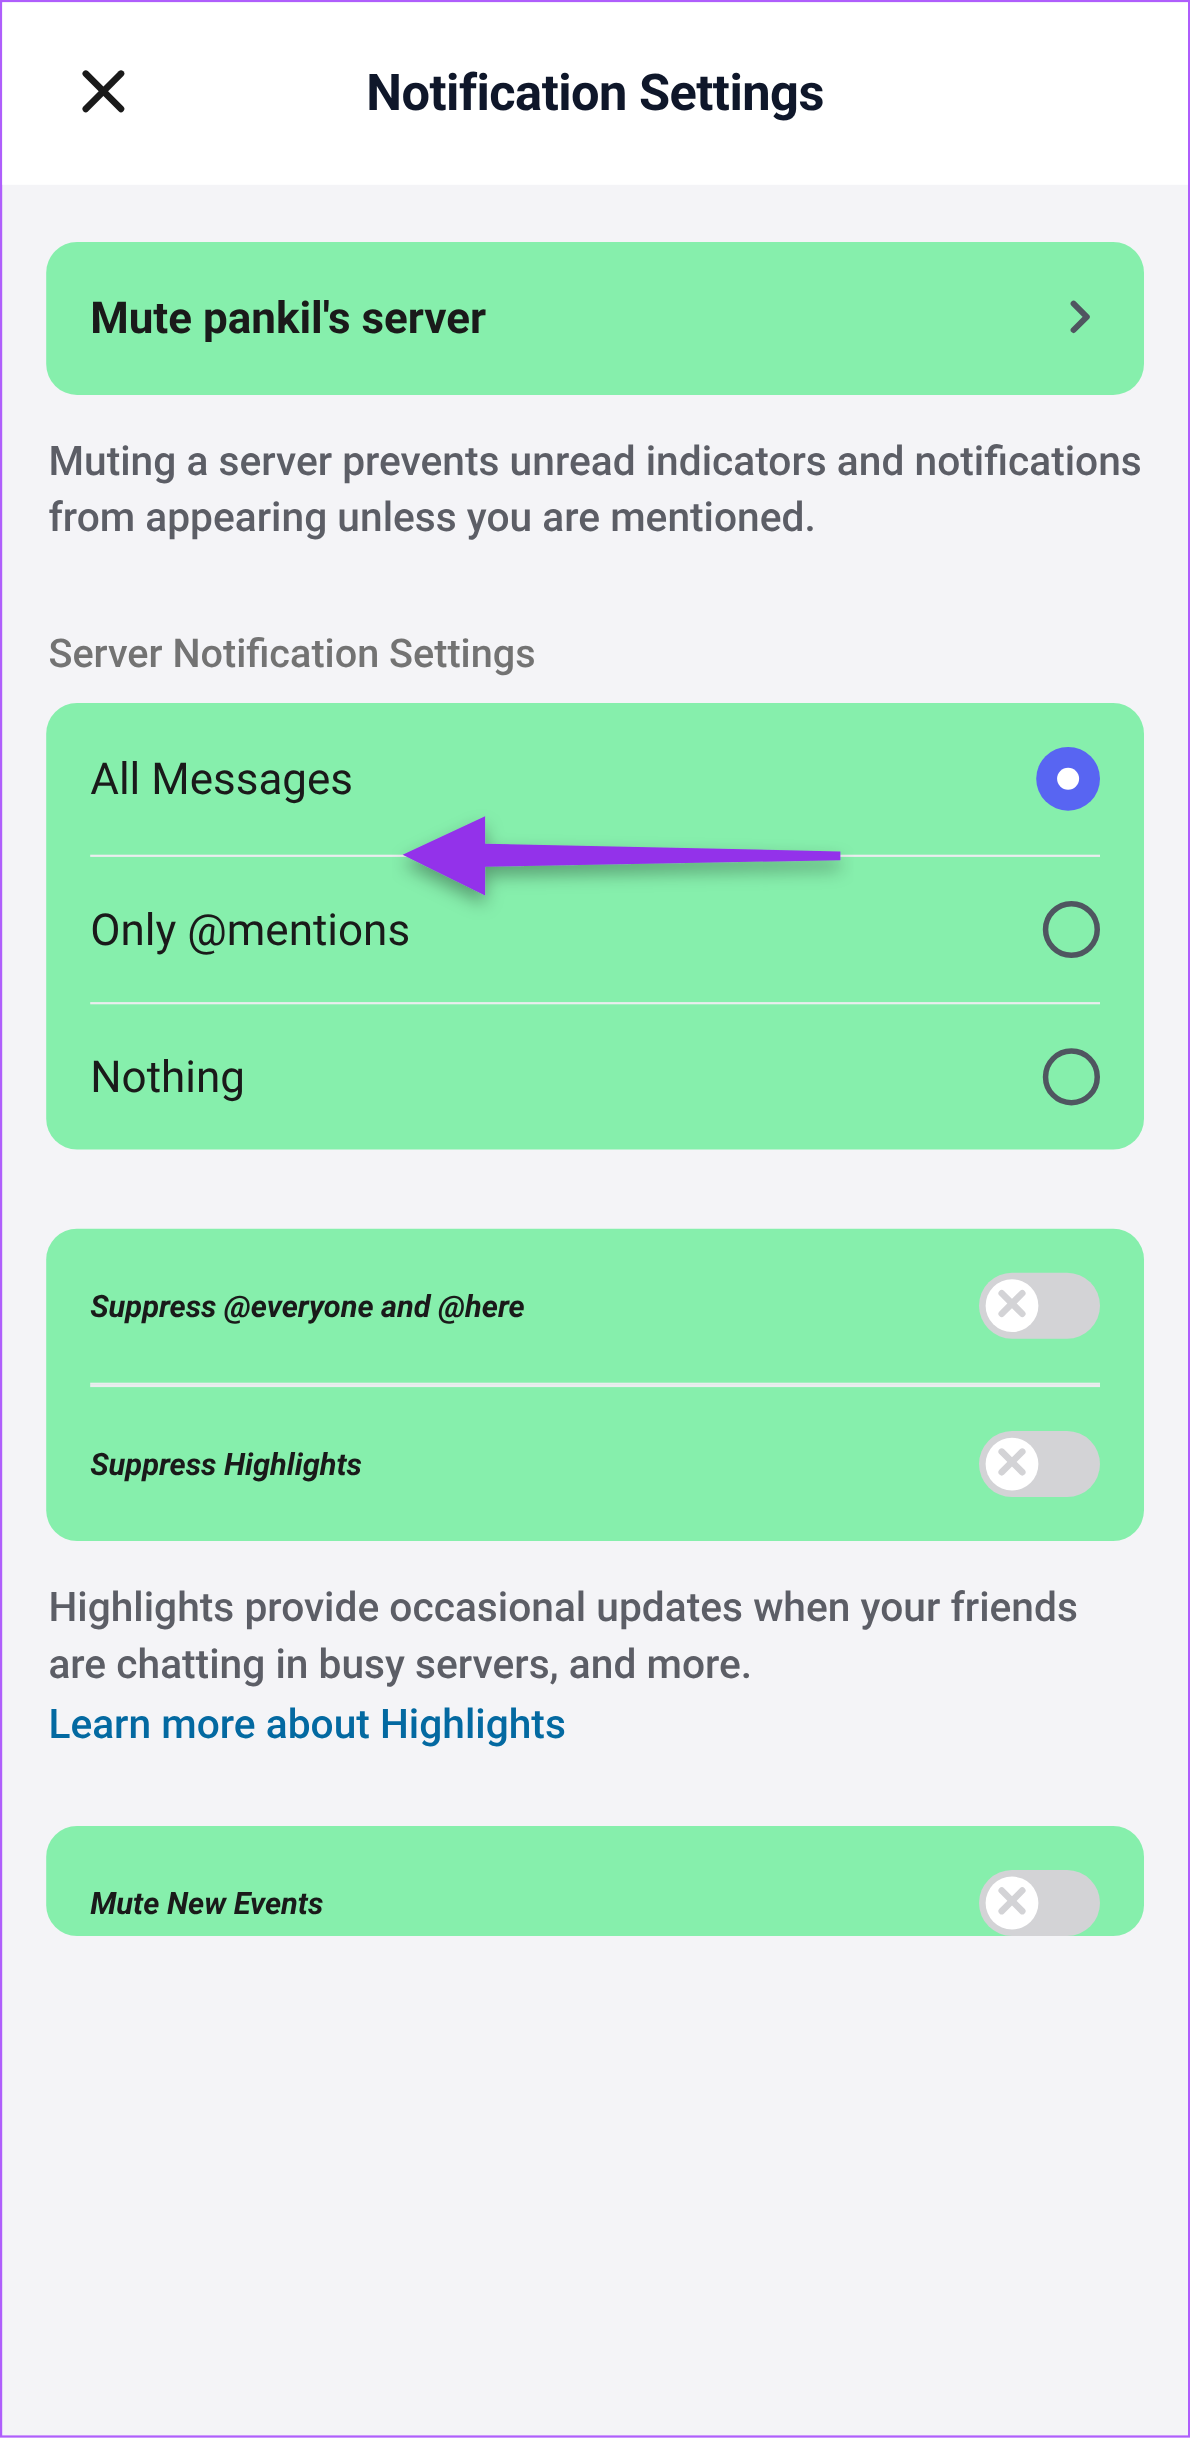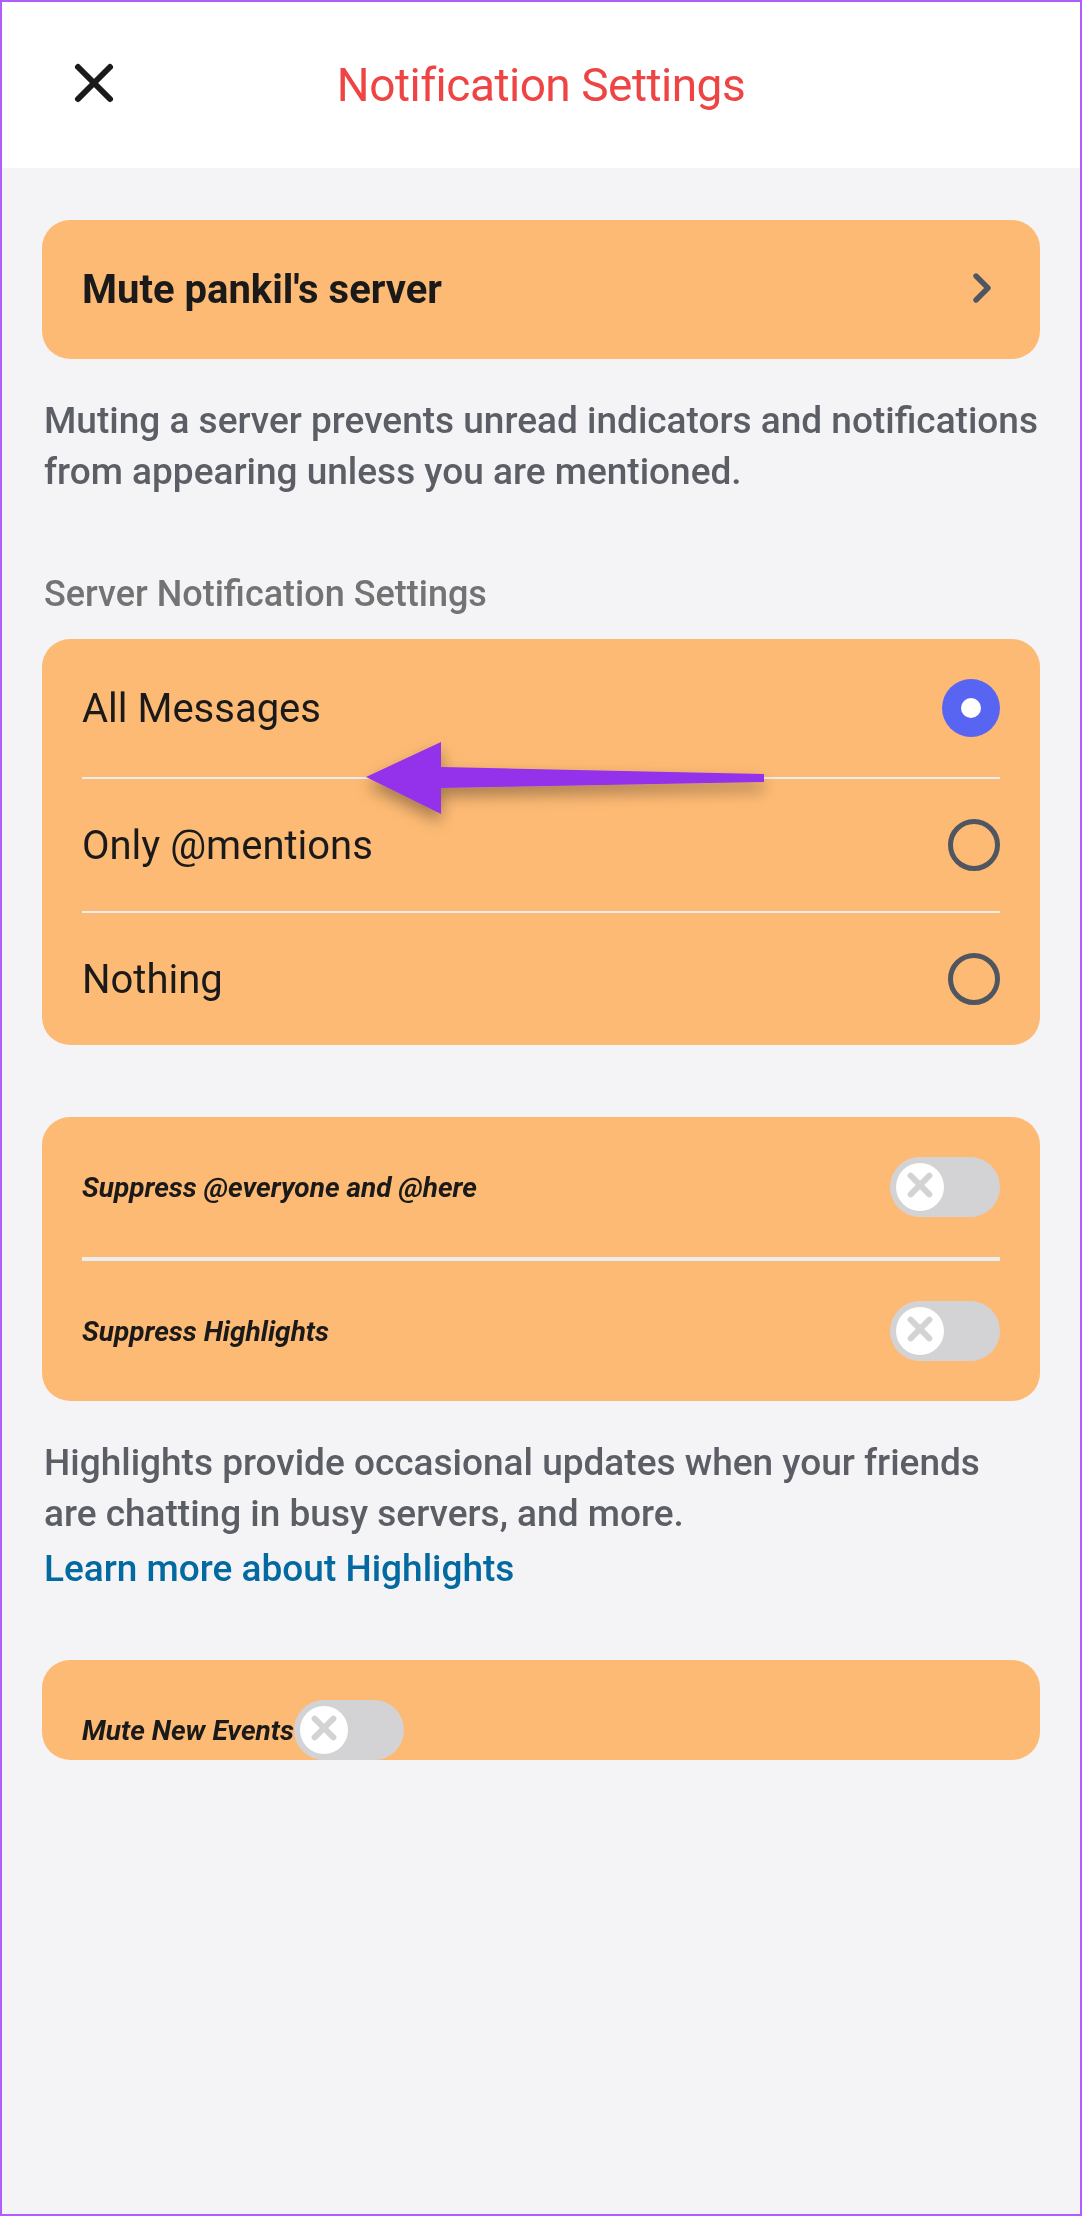--- a/index.html
+++ b/index.html
@@ -36,31 +36,31 @@
     
     .close-btn svg {
       width: 48px;
       height: 48px;
     }
     
     .header-title {
       width: 100%;
       text-align: center;
       font-size: 46px;
-      font-weight: 400;
-      color: #ef4444;
+      font-weight: 700;
+      color: #0f172a;
       letter-spacing: -0.5px;
     }
     
     .content {
       padding: 0 40px;
     }
     
     .card {
-      background: #fdba74;
+      background: #86efac;
       border-radius: 28px;
       overflow: hidden;
     }
     
     .mute-card {
       margin-top: 52px;
     }
     
     .row {
       display: flex;
@@ -200,20 +200,21 @@
       padding: 8px 2px 0 2px;
     }
     
     .events-card {
       margin-top: 70px;
     }
     
     .events-row {
       display: flex;
       align-items: center;
+      justify-content: space-between;
       padding: 40px 40px 0 40px;
     }
     
     .arrow-annotation {
       position: absolute;
       left: 354px;
       top: 720px;
       pointer-events: none;
       z-index: 10;
     }

